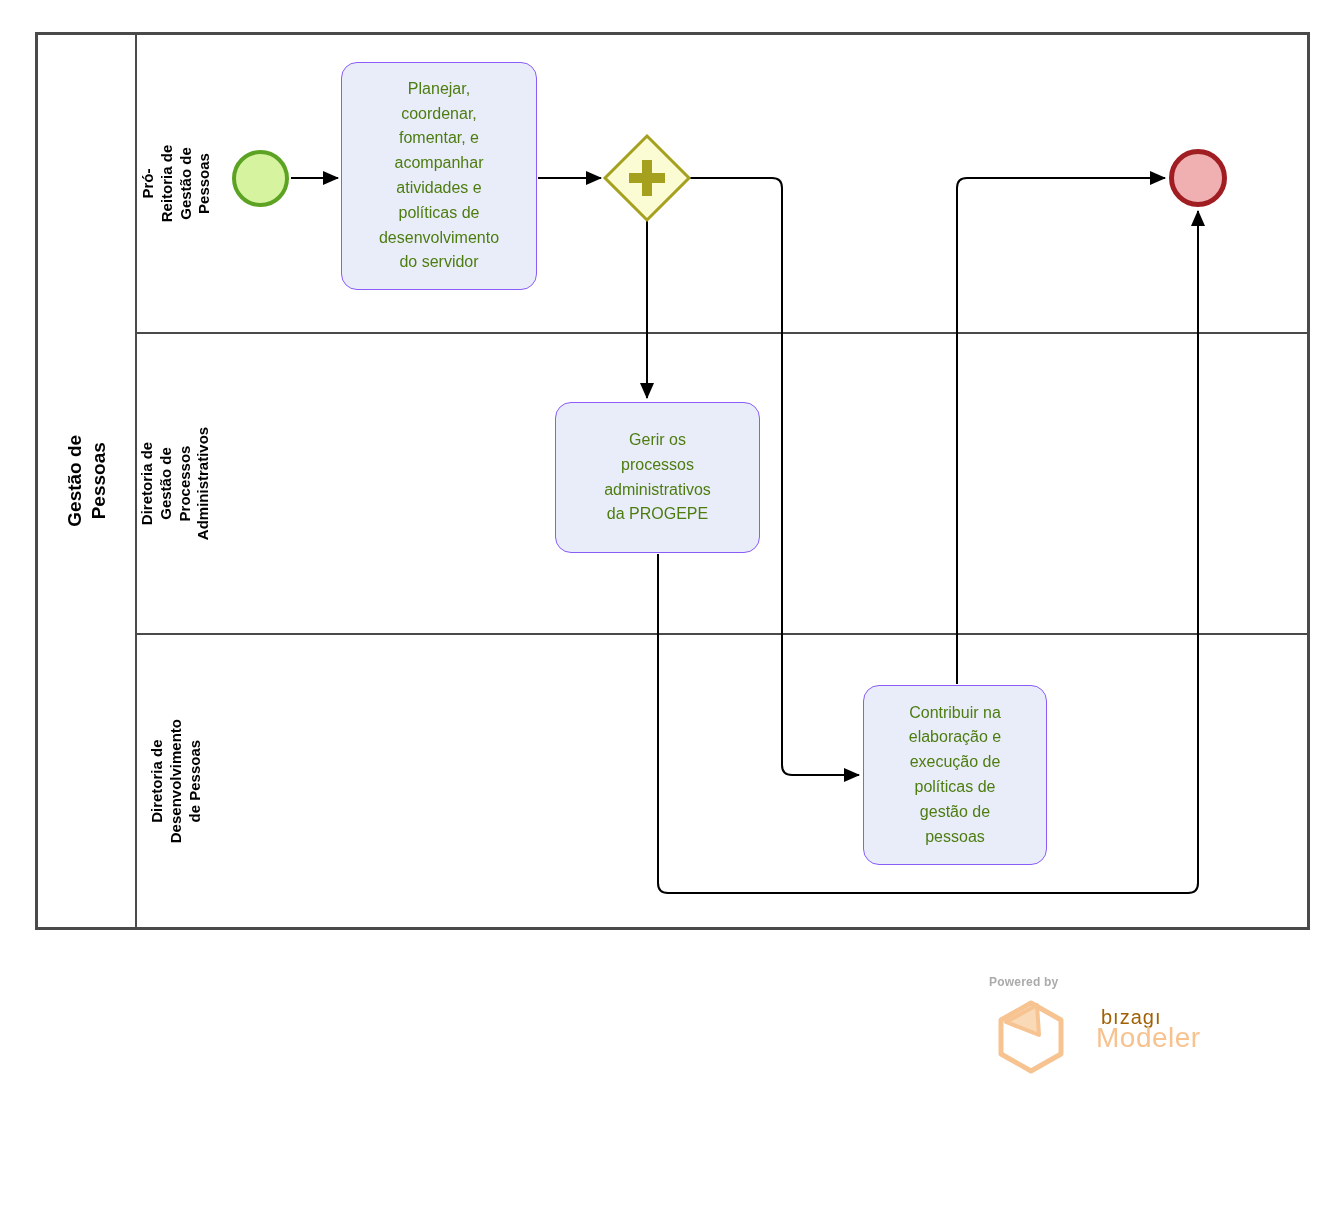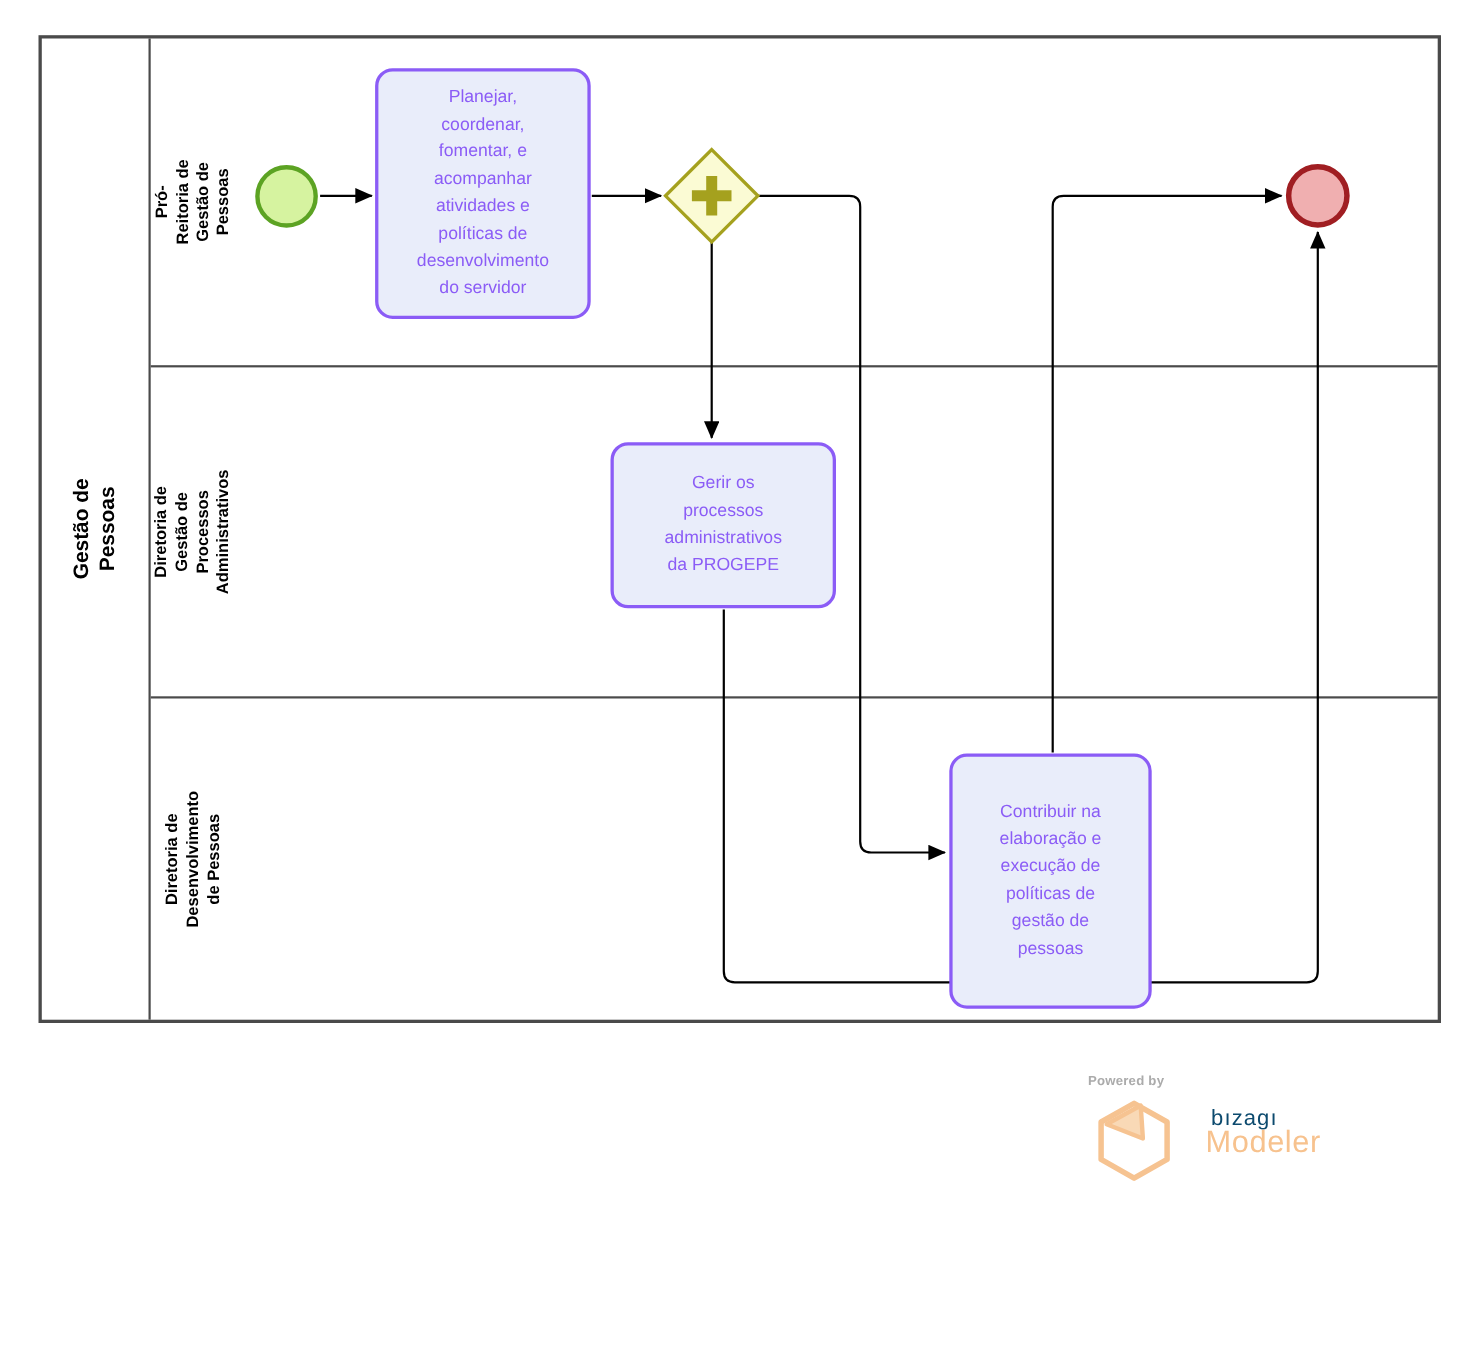--- a/index.html
+++ b/index.html
@@ -20,43 +20,43 @@
   }
   .vlabel span{
     transform:rotate(-90deg);white-space:pre-line;text-align:center;
     font-weight:bold;color:#000;line-height:1.25;
   }
   .pool-title span{font-size:19px;}
   .lane-title span{font-size:15px;}
   
   .task{
     position:absolute;box-sizing:border-box;
-    background:#e9edfa;border:3px solid #8b5cf6;border-radius:16px;
+    background:#e9edfa;border:1px solid #8b5cf6;border-radius:16px;
     display:flex;align-items:center;justify-content:center;
-    text-align:center;font-size:16px;line-height:1.55;color:#8b5cf6;
+    text-align:center;font-size:16px;line-height:1.55;color:#4d7c0f;
     white-space:pre-line;
   }
   .event{position:absolute;border-radius:50%;box-sizing:border-box;}
   .event.start{
     left:232px;top:150px;width:57px;height:57px;
     background:#d6f3a0;border:4px solid #5ca323;
   }
   .event.end{
     left:1169px;top:149px;width:58px;height:58px;
     background:#f0afb0;border:5px solid #a01e22;
   }
   .overlay{position:absolute;left:0;top:0;width:1342px;height:1224px;}
   
   .powered{
     position:absolute;left:989px;top:975px;font-size:12px;font-weight:700;
     color:#ababab;letter-spacing:.2px;
   }
   .brand-icon{position:absolute;left:993px;top:1000px;}
   .brand-name{
-    position:absolute;left:1101px;top:1006px;font-size:20px;color:#0c4a6e;
+    position:absolute;left:1101px;top:1006px;font-size:20px;color:#a16207;
     letter-spacing:1px;
   }
   .brand-product{
     position:absolute;left:1096px;top:1022px;font-size:28px;color:#f7c28e;
     font-weight:500;letter-spacing:.5px;
   }
 </style>
 </head>
 <body>
 
@@ -117,21 +117,21 @@
 políticas de
 desenvolvimento
 do servidor</span>
   </div>
   <div class="task" style="left:555px;top:402px;width:205px;height:151px;">
     <span>Gerir os
 processos
 administrativos
 da PROGEPE</span>
   </div>
-  <div class="task" style="left:863px;top:685px;width:184px;height:232px;">
+  <div class="task" style="left:863px;top:685px;width:184px;height:180px;">
     <span>Contribuir na
 elaboração e
 execução de
 políticas de
 gestão de
 pessoas</span>
   </div>
 
   <div class="powered">Powered by</div>
   <svg class="brand-icon" width="76" height="74" viewBox="0 0 76 74">

